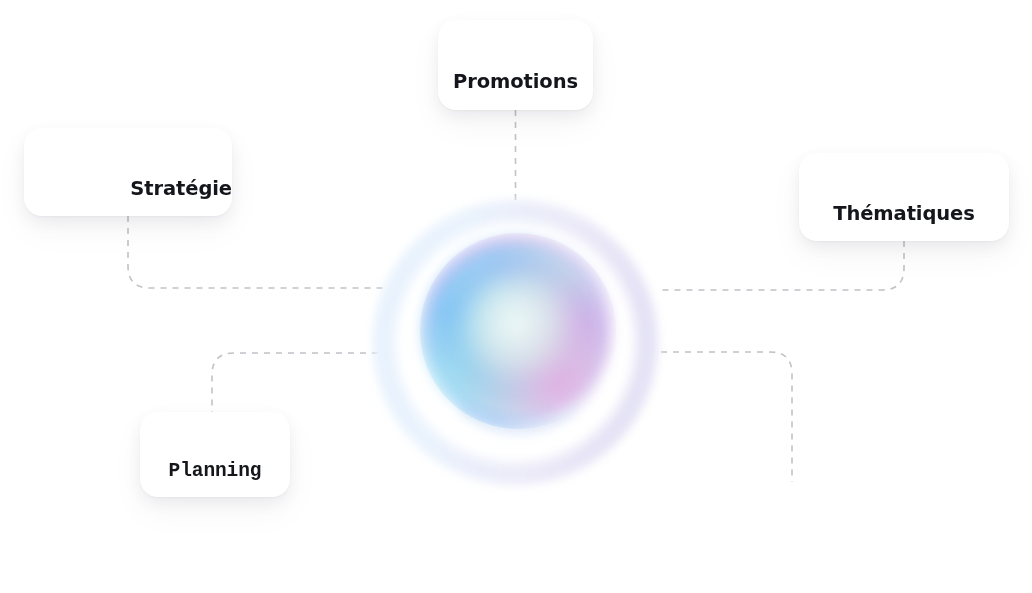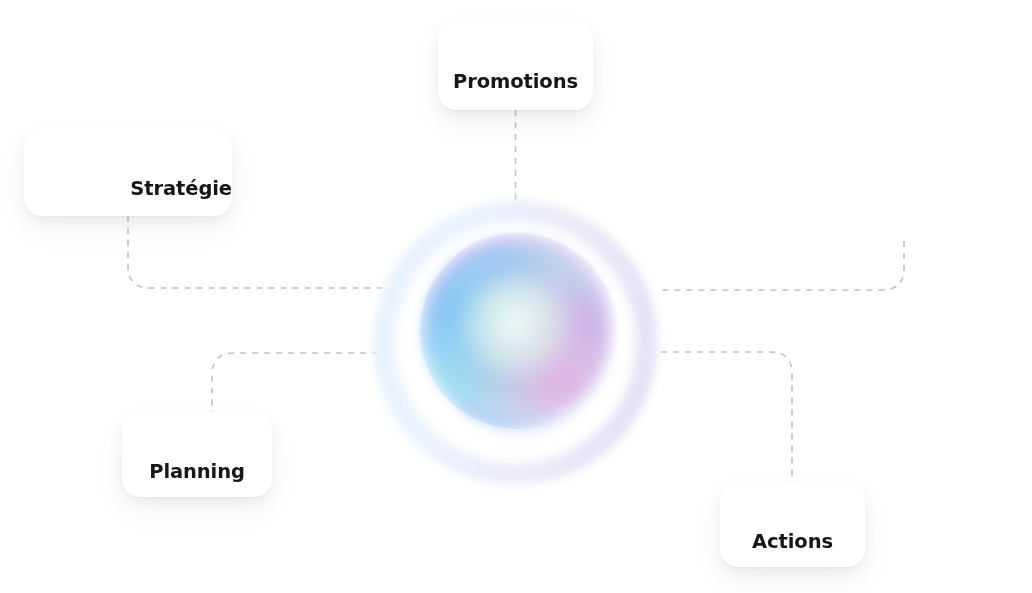--- a/index.html
+++ b/index.html
@@ -154,21 +154,21 @@
     font-weight: 700;
     color: #14161c;
     letter-spacing: -0.1px;
     white-space: nowrap;
     margin-top: 33px;
   }
 
   #node-strategie   { left: 24px;  top: 128px; width: 208px; height: 88px; justify-content: flex-end; }
   #node-promotions  { left: 438px; top: 20px;  width: 155px; height: 90px; }
   #node-thematiques { left: 799px; top: 153px; width: 210px; height: 88px; }
-  #node-planning    { left: 122px; top: 412px; width: 150px; height: 85px; }
+  #node-planning    { left: 140px; top: 412px; width: 150px; height: 85px; font-family: Liberation Mono, monospace; }
   #node-actions     { left: 720px; top: 482px; width: 145px; height: 85px; }
 </style>
 </head>
 <body>
 
 <div id="stage">
 
   <svg id="connectors" viewBox="0 0 1032 593" width="1032" height="593" aria-hidden="true">
 
     <path d="M 515.5 110 L 515.5 200"></path>
@@ -192,22 +192,22 @@
   </div>
 
   <div class="node" id="node-promotions">
     <span class="node-label">Promotions</span>
   </div>
 
   <div class="node" id="node-strategie">
     <span class="node-label">Stratégie</span>
   </div>
 
+  <div class="node" id="node-thematiques">
+    <span class="node-label">Thématiques</span>
+  </div>
 
   <div class="node" id="node-planning">
     <span class="node-label">Planning</span>
   </div>
 
-  <div class="node" id="node-actions">
-    <span class="node-label">Actions</span>
-  </div>
 
 </div>
 
 </body></html>

